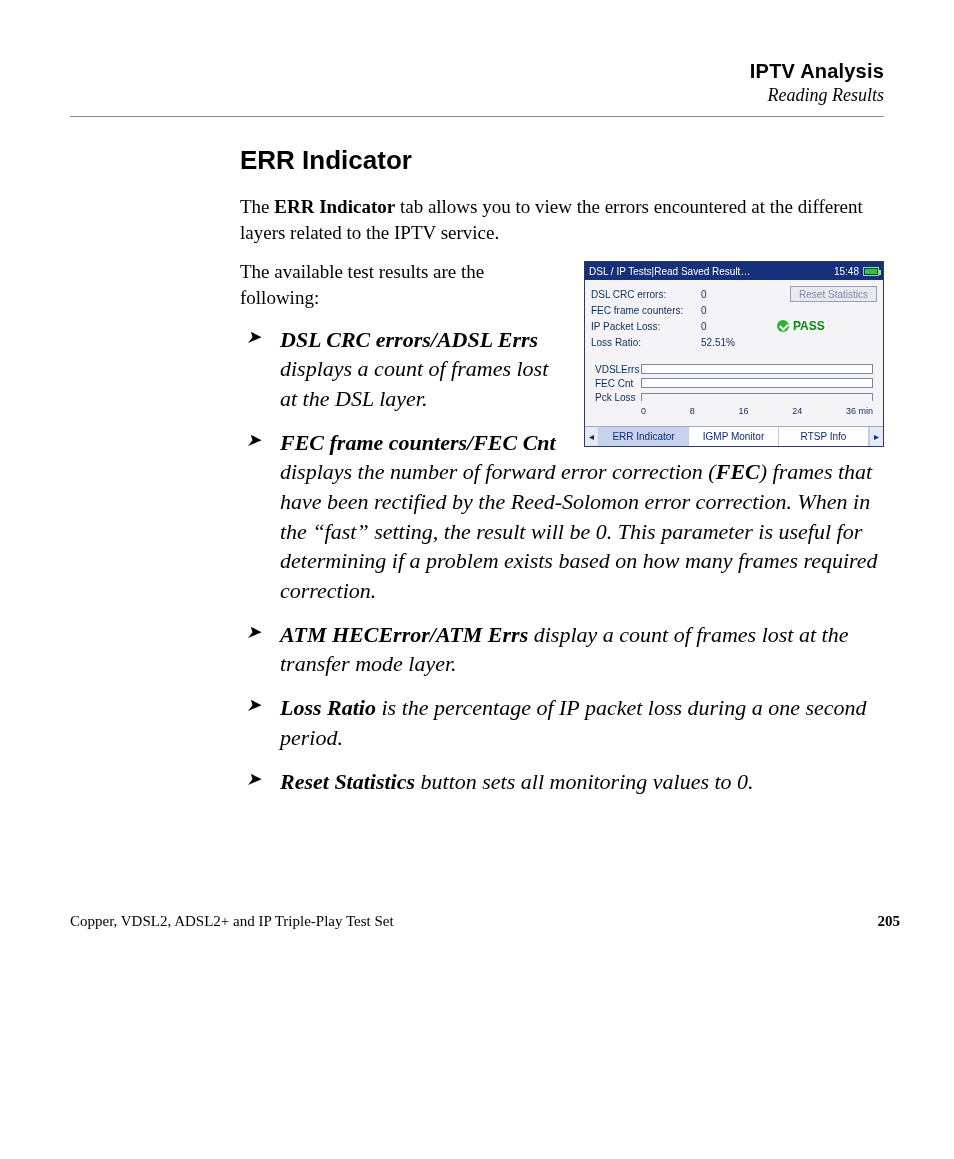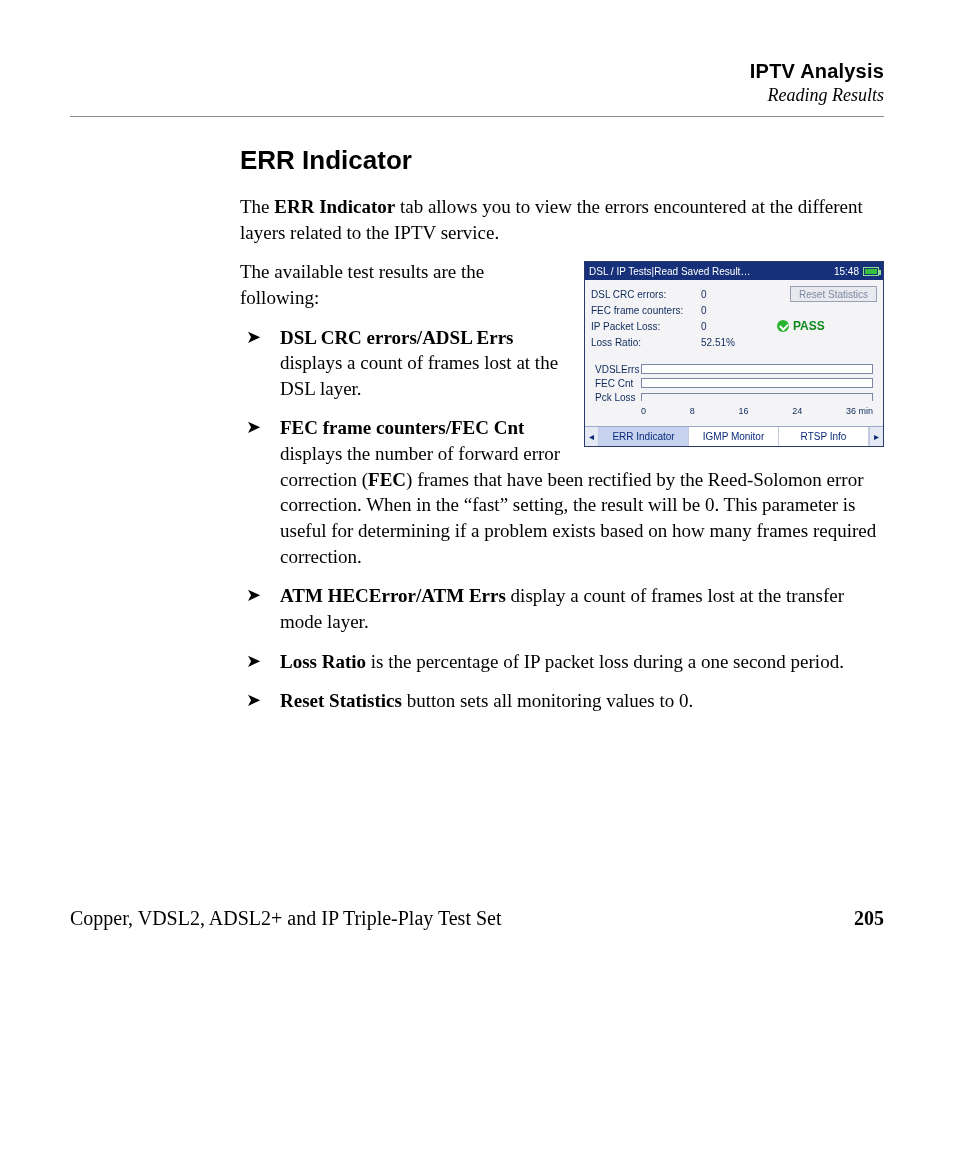--- a/index.html
+++ b/index.html
@@ -15,28 +15,28 @@
   
   .content { margin-left: 170px; }
   h2.title { font-family: "Segoe UI", "Helvetica Neue", Arial, sans-serif; font-weight: 700; font-size: 26px; margin-bottom: 18px; }
   .para { font-size: 19px; line-height: 1.35; margin-bottom: 14px; }
   .para .b { font-weight: 700; }
 
   
   .device-wrap { float: right; width: 300px; margin: 2px 0 8px 16px; }
 
   ul.points { list-style: none; padding-left: 0; }
-  ul.points > li { position: relative; padding-left: 40px; font-size: 19px; line-height: 1.35; margin-bottom: 14px; }
+  ul.points > li { position: relative; padding-left: 40px; font-size: 22px; line-height: 1.35; margin-bottom: 14px; font-style: italic; }
   ul.points > li::before {
     content: "➤"; position: absolute; left: 6px; top: 0; font-size: 18px; line-height: 1.35;
   }
   ul.points .term { font-weight: 700; }
 
   
-  .footer { position: absolute; left: 70px; right: 70px; bottom: 38px; display: flex; justify-content: space-between; font-size: 20px; }
+  .footer { position: absolute; left: 70px; right: 54px; bottom: 38px; display: flex; justify-content: space-between; font-size: 15px; }
   .footer .pg { font-weight: 700; margin-left: 30px; }
 
   
   .dev { width: 300px; border: 1px solid #2b3a6a; font-family: Tahoma, Verdana, Arial, sans-serif; font-size: 10px; color: #15233f; background: #f4f4f6; }
   .dev .titlebar { background: #16307a; color: #fff; height: 18px; display: flex; align-items: center; justify-content: space-between; padding: 0 4px; }
   .dev .titlebar .tleft { white-space: nowrap; overflow: hidden; text-overflow: ellipsis; max-width: 220px; }
   .dev .titlebar .tright { display: flex; align-items: center; gap: 4px; }
   .dev .batt { width: 16px; height: 9px; border: 1px solid #8fe08f; position: relative; }
   .dev .batt::after { content:""; position:absolute; right:-3px; top:2px; width:2px; height:5px; background:#8fe08f; }
   .dev .batt .fill { position:absolute; inset:1px; background:#34c23a; }

